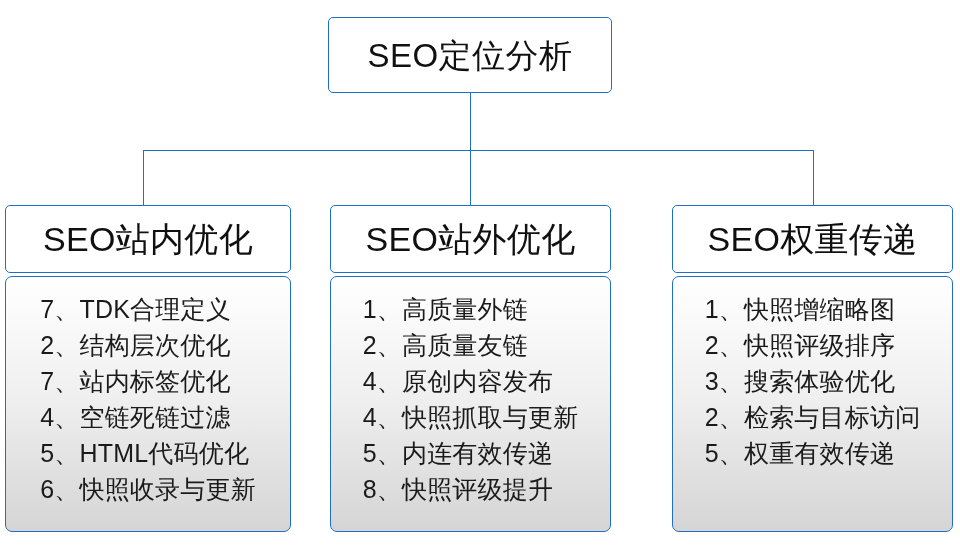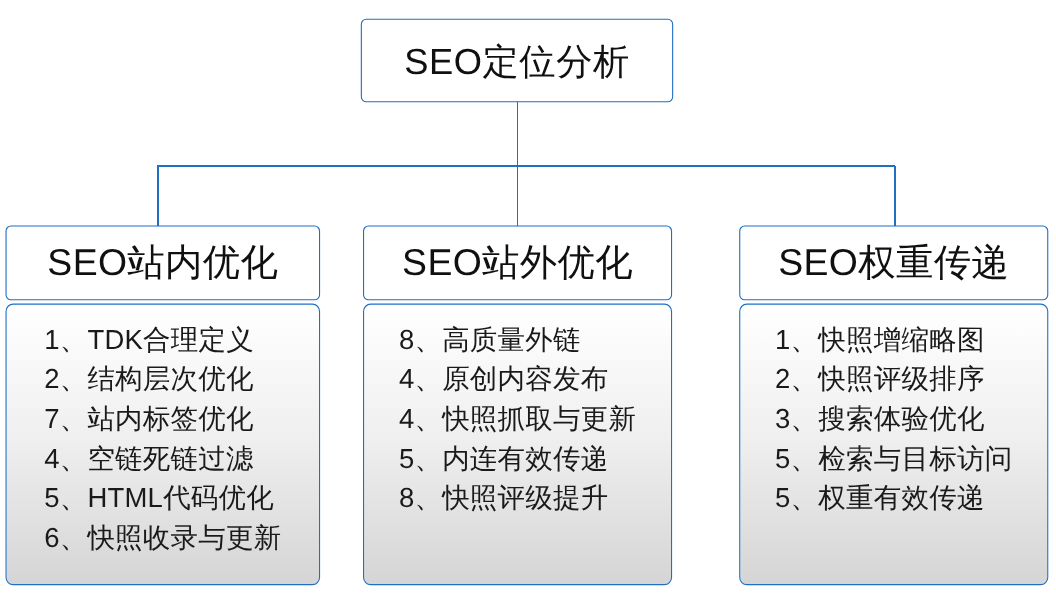--- a/index.html
+++ b/index.html
@@ -123,53 +123,54 @@
   <div class="root-box">
     <span class="root-title">SEO定位分析</span>
   </div>
 
   <div class="column col-1">
     <div class="col-header">
       <span class="col-header-title">SEO站内优化</span>
     </div>
     <div class="col-body">
       <ul class="item-list">
-        <li class="item">1、TDK合理定义</li>
+        <li class="item">7、TDK合理定义</li>
         <li class="item">2、结构层次优化</li>
         <li class="item">7、站内标签优化</li>
         <li class="item">4、空链死链过滤</li>
         <li class="item">5、HTML代码优化</li>
         <li class="item">6、快照收录与更新</li>
       </ul>
     </div>
   </div>
 
   <div class="column col-2">
     <div class="col-header">
       <span class="col-header-title">SEO站外优化</span>
     </div>
     <div class="col-body">
       <ul class="item-list">
-        <li class="item">8、高质量外链</li>
+        <li class="item">1、高质量外链</li>
+        <li class="item">2、高质量友链</li>
         <li class="item">4、原创内容发布</li>
         <li class="item">4、快照抓取与更新</li>
         <li class="item">5、内连有效传递</li>
         <li class="item">8、快照评级提升</li>
       </ul>
     </div>
   </div>
 
   <div class="column col-3">
     <div class="col-header">
       <span class="col-header-title">SEO权重传递</span>
     </div>
     <div class="col-body">
       <ul class="item-list">
         <li class="item">1、快照增缩略图</li>
         <li class="item">2、快照评级排序</li>
         <li class="item">3、搜索体验优化</li>
-        <li class="item">5、检索与目标访问</li>
+        <li class="item">2、检索与目标访问</li>
         <li class="item">5、权重有效传递</li>
       </ul>
     </div>
   </div>
 
 </div>
 
 </body></html>

